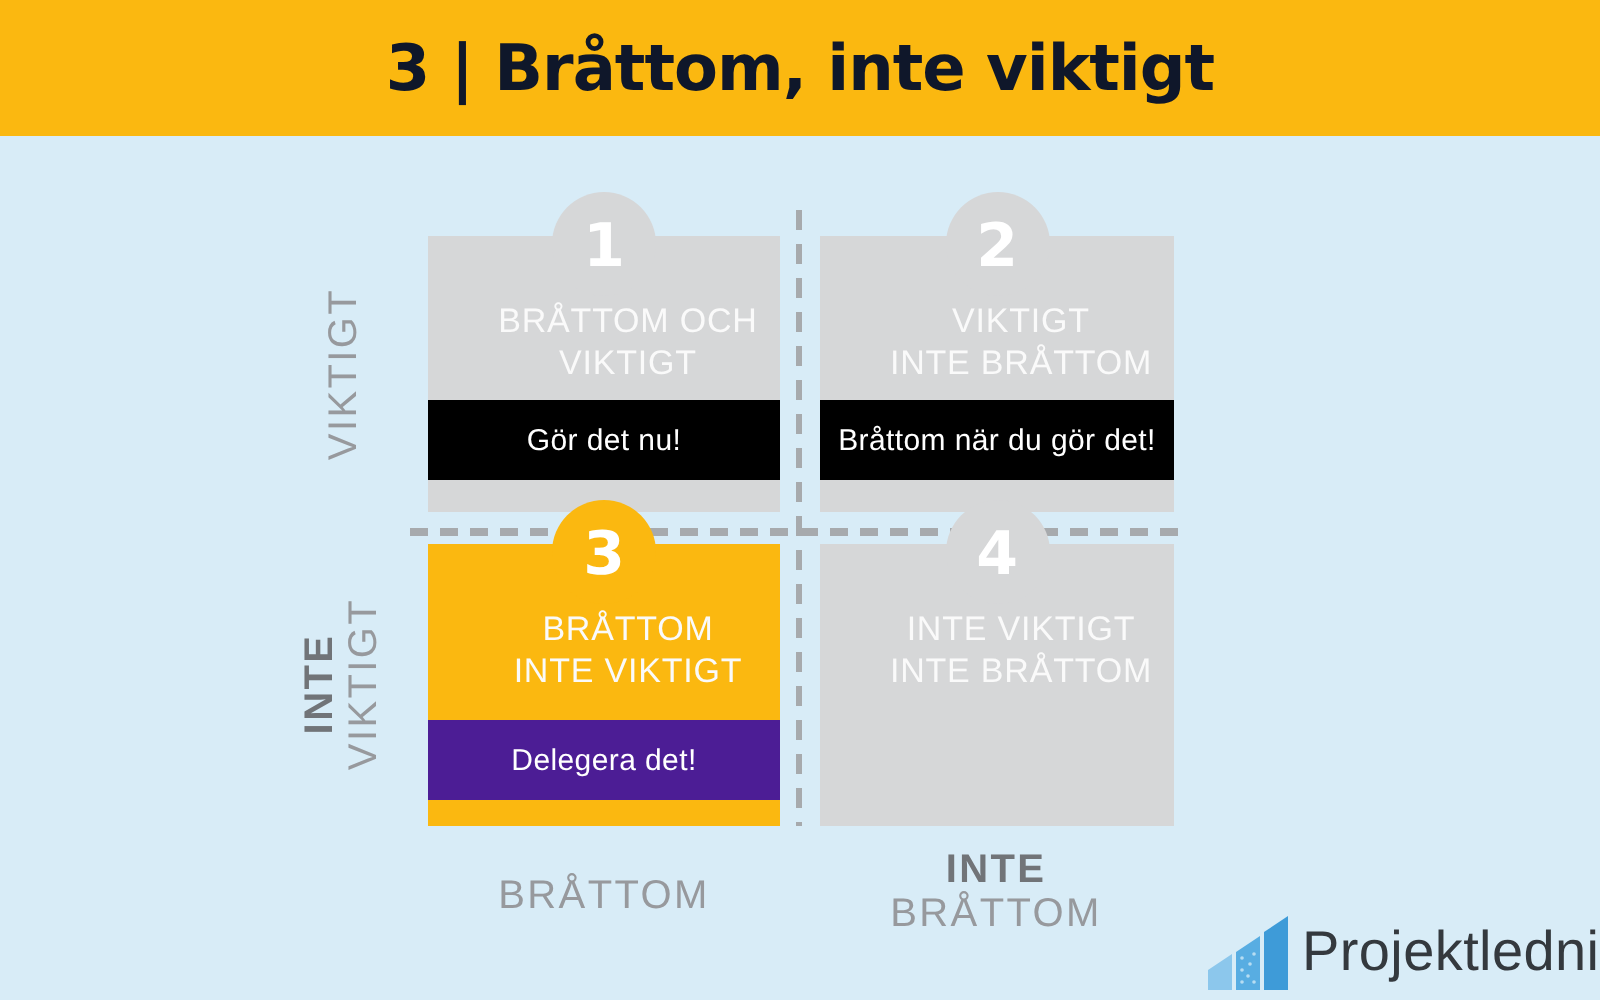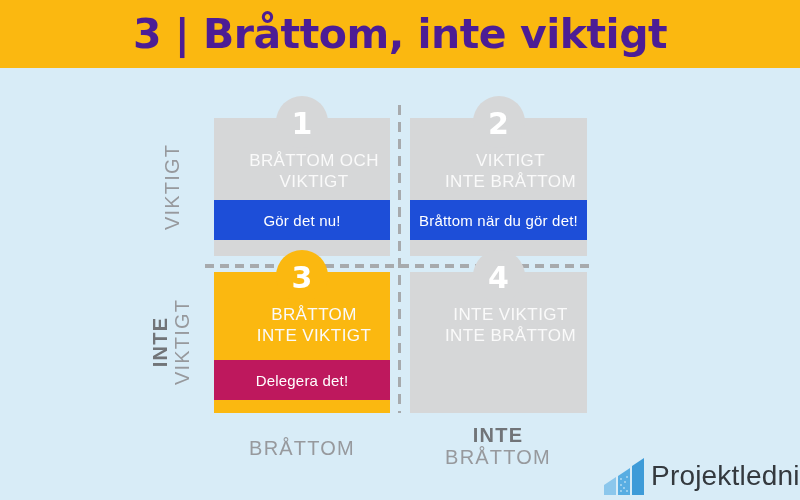--- a/index.html
+++ b/index.html
@@ -7,22 +7,22 @@
     position:relative; width:800px; height:500px; overflow:hidden;
     background:#D8ECF7;
     font-family:"Liberation Sans", sans-serif;
   }
   
   .banner {
     position:absolute; left:0; top:0; width:800px; height:68px;
     background:#FBB810; display:flex; align-items:center; justify-content:center;
   }
   .banner h1 {
-    margin:0; color:#4c1d95; font-family:"DejaVu Sans", sans-serif;
-    font-weight:bold; font-size:41px; letter-spacing:-0.5px;
+    margin:0; color:#0f172a; font-family:"DejaVu Sans", sans-serif;
+    font-weight:bold; font-size:32px; letter-spacing:-0.5px;
   }
   
   .dash-v {
     position:absolute; left:398px; top:105px; width:3px; height:308px;
     background:repeating-linear-gradient(180deg,#A7AAAD 0 10px, transparent 10px 17px);
   }
   .dash-h {
     position:absolute; left:205px; top:264px; width:390px; height:4px;
     background:repeating-linear-gradient(90deg,#A7AAAD 0 9px, transparent 9px 15px);
   }
@@ -41,27 +41,27 @@
   .tab span {
     color:#FFFFFF; font-family:"DejaVu Sans", sans-serif;
     font-weight:bold; font-size:30px; margin-top:2px;
   }
   .q-title {
     position:absolute; top:32px; left:0; right:0; text-align:center;
     color:#FAFAFA; font-size:17px; line-height:21px; letter-spacing:0.4px;
   }
   .q-title span { display:block;padding-left:24px; }
   .q-band {
-    position:absolute; left:0; right:0; height:40px; background:#1d4ed8;
+    position:absolute; left:0; right:0; height:40px; background:#000000;
     display:flex; align-items:center; justify-content:center;
     color:#FFFFFF; font-size:15px; letter-spacing:0.2px;
   }
   .q1 .q-band, .q2 .q-band { top:82px; }
   .q3 .q-band, .q4 .q-band { top:88px; }
-  .quadrant.hl .q-band { background:#be185d; }
+  .quadrant.hl .q-band { background:#4c1d95; }
   
   .axis { color:#97999D; font-size:20px; letter-spacing:1.2px; text-align:center; }
   .axis .bold { font-weight:bold; color:#717478; }
   .axis span { display:block; }
   .y-top  { position:absolute; left:92px;  top:167px; width:160px; height:40px; line-height:40px; transform:rotate(-90deg); }
   .y-bot  { position:absolute; left:91px;  top:320px; width:160px; height:44px; line-height:22px; transform:rotate(-90deg); }
   .x-left { position:absolute; left:222px; top:437px; width:160px; }
   .x-right{ position:absolute; left:418px; top:424px; width:160px; line-height:22px; }
   
   .logo { position:absolute; left:604px; top:455px; display:flex; align-items:flex-end; gap:5px; }

